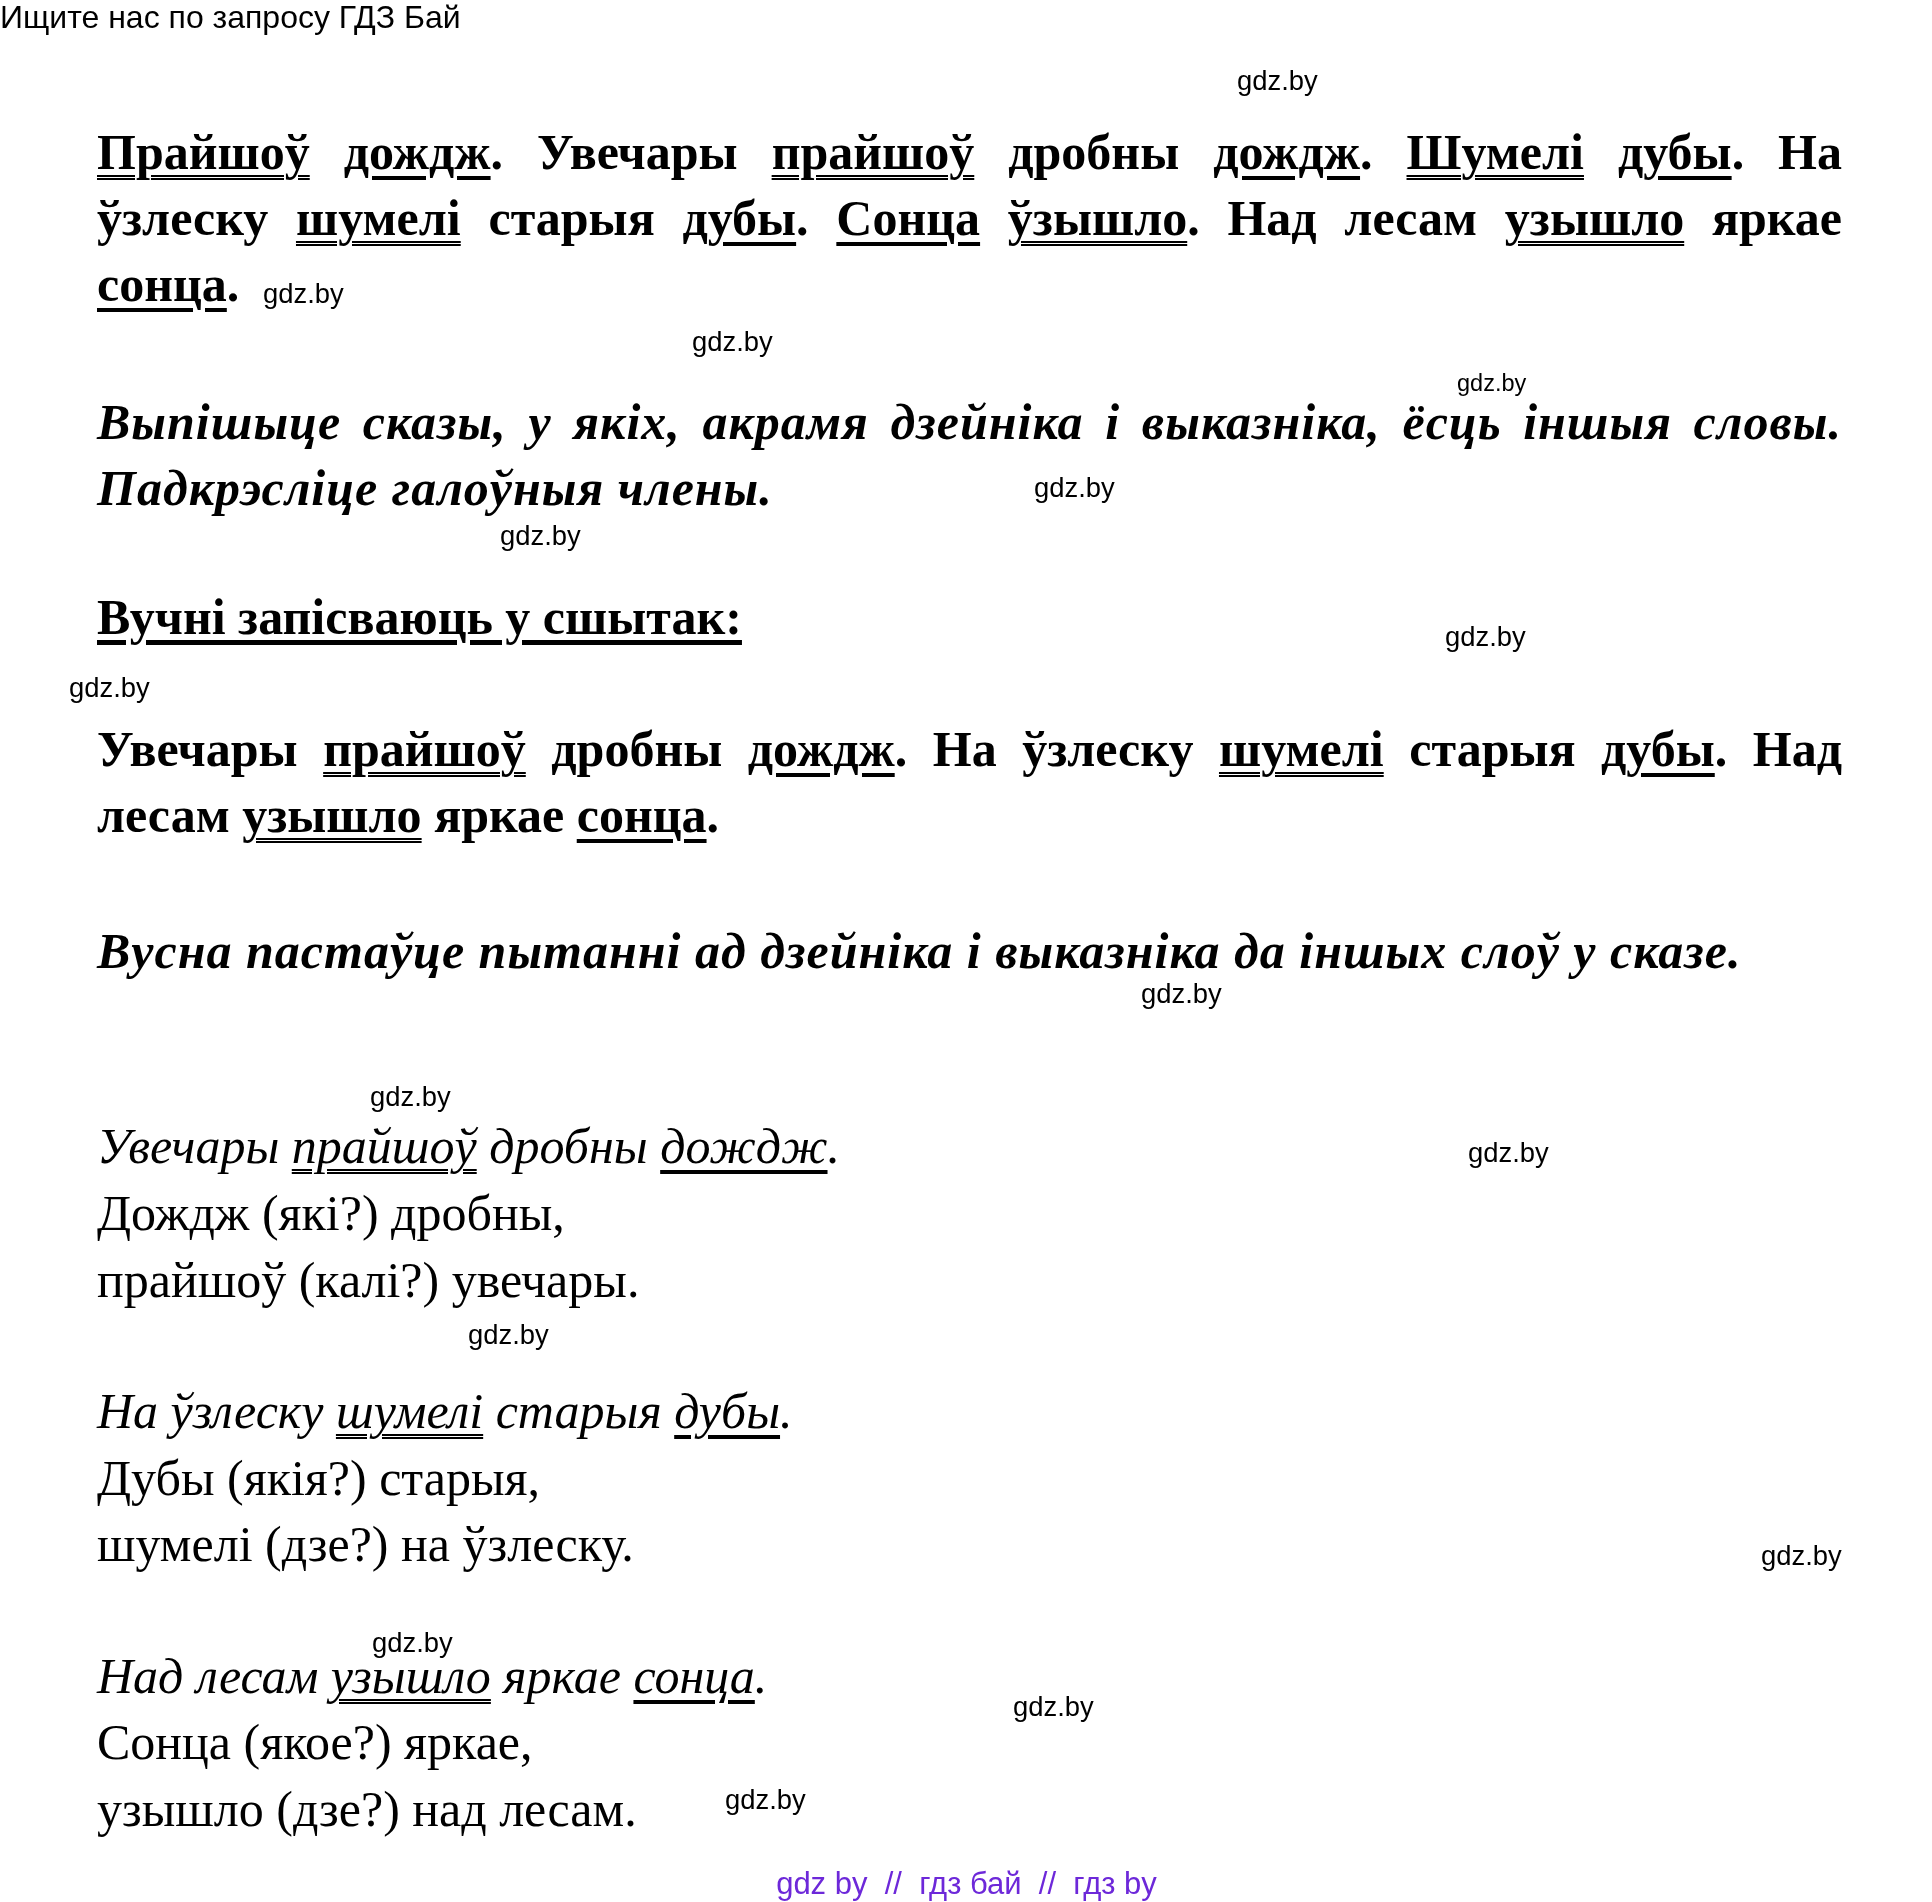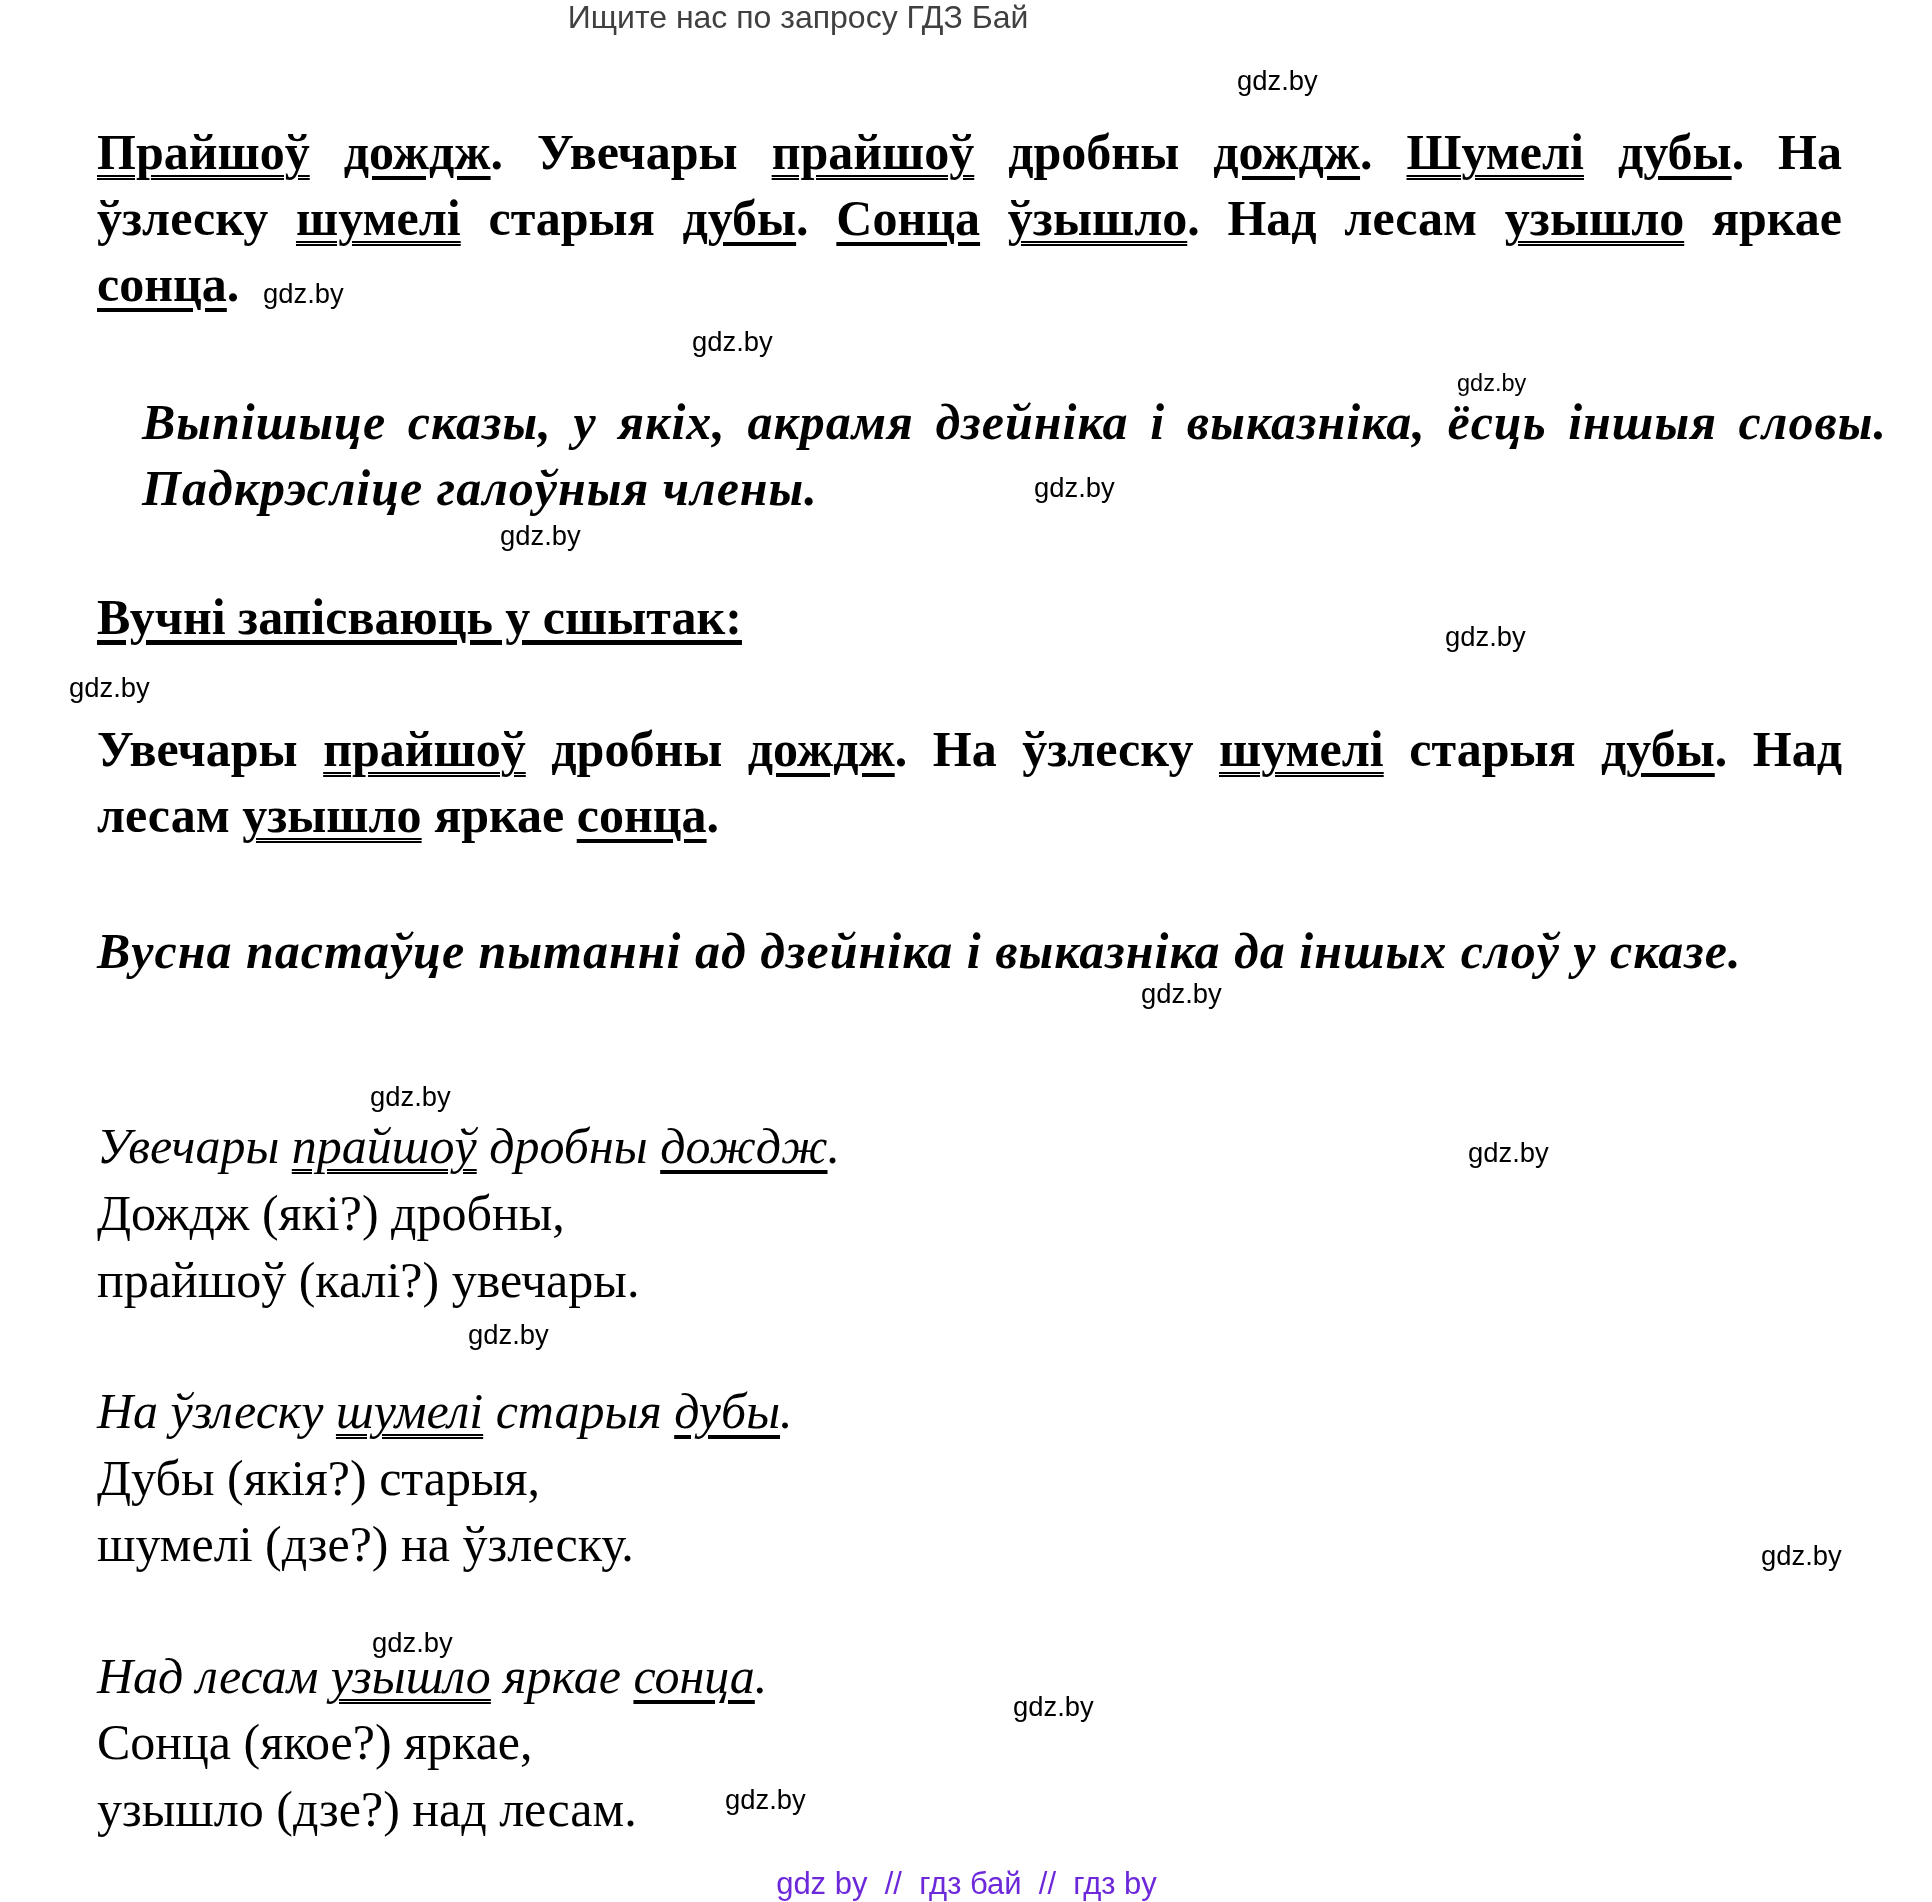--- a/index.html
+++ b/index.html
@@ -1,18 +1,18 @@
 <!DOCTYPE html>
 <html><head>
 <meta charset="utf-8">
 <style>
   html, body { margin:0; padding:0; background:#ffffff; }
   body { width:1933px; height:1902px; position:relative; overflow:hidden; font-family:"Liberation Serif", serif; color:#000; }
   .abs { position:absolute; }
-  .banner { top:0; left:0; width:1596px; text-align:center; font-family:"Liberation Sans", sans-serif; font-size:32px; color:#404040; line-height:35px; }
+  .banner { top:0; left:0; width:1596px; font-family:"Liberation Sans", sans-serif; font-size:32px; color:#000000; line-height:35px; }
   .wm { font-family:"Liberation Sans", sans-serif; font-size:27.4px; color:#000; white-space:nowrap; }
   .wm.small { font-size:23.5px; }
   .para { left:97px; width:1745px; font-size:50px; line-height:66px; text-align:justify;font-weight:bold; }
   .task { left:97px; width:1745px; font-size:50px; line-height:66px; font-weight:bold; font-style:italic; text-align:justify; letter-spacing:1px; }
   .heading { left:97px; font-size:50px; font-weight:bold; line-height:59px; text-decoration:underline; text-decoration-thickness:4.9px; text-underline-offset:5.9px; }
   .line { left:97px; font-size:50px; line-height:66px; white-space:nowrap; }
   .ital { font-style:italic; }
   .pred { text-decoration:underline double; text-decoration-thickness:2px; text-underline-offset:5.9px; }
   .subj { text-decoration:underline; text-decoration-thickness:3.9px; text-underline-offset:6.9px; }
   .footer { top:1866px; left:0; width:1933px; text-align:center; font-family:"Liberation Sans", sans-serif; font-size:31px; color:#6d28d9; white-space:pre; }
@@ -22,21 +22,21 @@
 
 <div class="abs banner">Ищите нас по запросу ГДЗ Бай</div>
 
 <span class="abs wm" style="top:65px;left:1237px;">gdz.by</span>
 
 <div class="abs para" style="top:119px;"><span class="pred">Прайшоў</span><span> </span><span class="subj">дождж</span><span>. Увечары </span><span class="pred">прайшоў</span><span> дробны </span><span class="subj">дождж</span><span>. </span><span class="pred">Шумелі</span><span> </span><span class="subj">дубы</span><span>. На ўзлеску </span><span class="pred">шумелі</span><span> старыя </span><span class="subj">дубы</span><span>. </span><span class="subj">Сонца</span><span> </span><span class="pred">ўзышло</span><span>. Над лесам </span><span class="pred">узышло</span><span> яркае </span><span class="subj">сонца</span><span>.</span></div>
 <span class="abs wm" style="top:278px;left:263px;">gdz.by</span>
 <span class="abs wm" style="top:326px;left:692px;">gdz.by</span>
 <span class="abs wm small" style="top:370px;left:1457px;">gdz.by</span>
 
-<div class="abs task" style="top:389px;margin-left:45px;"><span>Выпішыце сказы, у якіх, акрамя дзейніка і выказніка, ёсць іншыя словы. Падкрэсліце галоўныя члены.</span></div>
+<div class="abs task" style="top:389px;"><span>Выпішыце сказы, у якіх, акрамя дзейніка і выказніка, ёсць іншыя словы. Падкрэсліце галоўныя члены.</span></div>
 <span class="abs wm" style="top:472px;left:1034px;">gdz.by</span>
 <span class="abs wm" style="top:520px;left:500px;">gdz.by</span>
 
 <div class="abs heading" style="top:588px;">Вучні запісваюць у сшытак:</div>
 <span class="abs wm" style="top:621px;left:1445px;">gdz.by</span>
 <span class="abs wm" style="top:672px;left:69px;">gdz.by</span>
 
 <div class="abs para" style="top:716px;"><span>Увечары </span><span class="pred">прайшоў</span><span> дробны </span><span class="subj">дождж</span><span>. На ўзлеску </span><span class="pred">шумелі</span><span> старыя </span><span class="subj">дубы</span><span>. Над лесам </span><span class="pred">узышло</span><span> яркае </span><span class="subj">сонца</span><span>.</span></div>
 
 <div class="abs task" style="top:918px;"><span>Вусна пастаўце пытанні ад дзейніка і выказніка да іншых слоў у сказе.</span></div>

